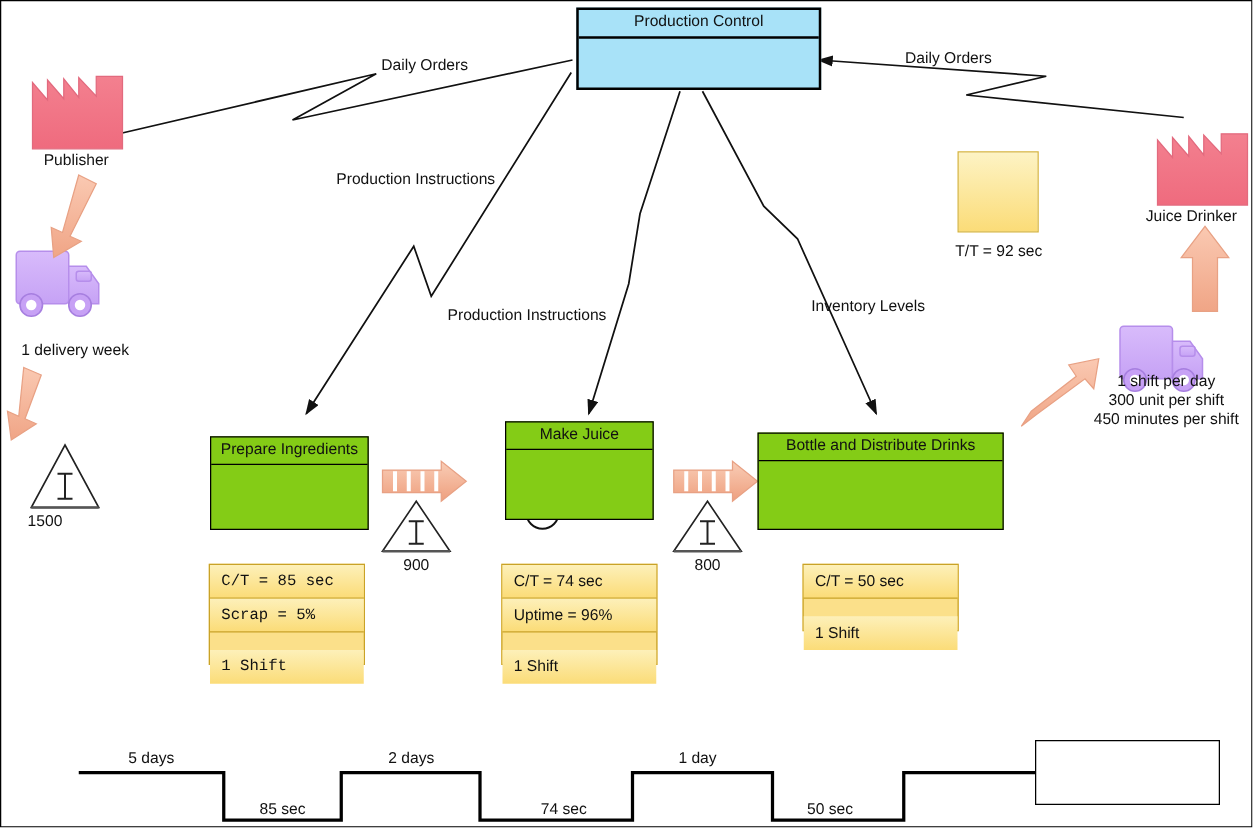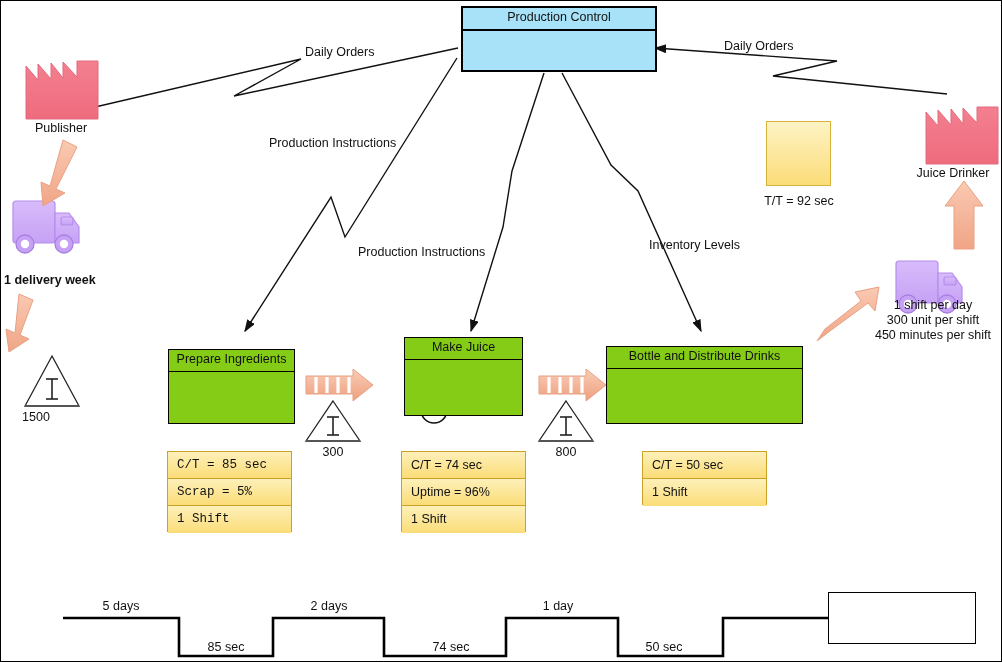--- a/index.html
+++ b/index.html
@@ -70,21 +70,21 @@
   .datarow {
     border-bottom: 1.2px solid #c9a227;
     font-size: 12.5px;
     color: #111111;
     padding: 5px 0 6px 9px;
     box-sizing: border-box;
     height: 27px;
     line-height: 16px;
     background: linear-gradient(180deg,#fdf0b9 0%,#fbdc78 100%);
   }
-  .datarow:last-child { border-bottom: none; }
+  .datarow:last-child { border-bottom: none; margin-top: 14px; }
 
   
   .lbl {
     font-size: 12.5px;
     color: #111111;
     white-space: pre;
     line-height: 15px;
   }
   .lbl-c { text-align: center; }
 
@@ -266,28 +266,28 @@
 
   <div class="abs ctrl-box" style="left:460px; top:5px; width:196px; height:66px;">
     <div class="ctrl-head">Production Control</div>
     <div class="ctrl-body"></div>
   </div>
 
   <div class="abs lbl lbl-c" style="left:10px; top:120px; width:100px;">Publisher</div>
 
   <div class="abs lbl lbl-c" style="left:905px; top:165px; width:94px;">Juice Drinker</div>
 
-  <div class="abs lbl" style="left:3px; top:272px;font-weight:bold;">1 delivery week</div>
+  <div class="abs lbl" style="left:16px; top:272px;">1 delivery week</div>
 
   <div class="abs lbl lbl-c" style="left:868px; top:297px; width:128px;">1 shift per day</div>
   <div class="abs lbl lbl-c" style="left:868px; top:312px; width:128px;">300 unit per shift</div>
   <div class="abs lbl lbl-c" style="left:868px; top:327px; width:128px;">450 minutes per shift</div>
 
   <div class="abs lbl lbl-c" style="left:8px; top:409px; width:54px;">1500</div>
-  <div class="abs lbl lbl-c" style="left:305px; top:444px; width:54px;">300</div>
+  <div class="abs lbl lbl-c" style="left:305px; top:444px; width:54px;">900</div>
   <div class="abs lbl lbl-c" style="left:538px; top:444px; width:54px;">800</div>
 
   <div class="abs tt-sq" style="left:765px; top:120px; width:65px; height:65px;"></div>
   <div class="abs lbl lbl-c" style="left:738px; top:193px; width:120px;">T/T = 92 sec</div>
 
   <div class="abs lbl" style="left:304px; top:44px;">Daily Orders</div>
   <div class="abs lbl" style="left:723px; top:38px;">Daily Orders</div>
   <div class="abs lbl" style="left:268px; top:135px;">Production Instructions</div>
   <div class="abs lbl" style="left:357px; top:244px;">Production Instructions</div>
   <div class="abs lbl" style="left:648px; top:237px;">Inventory Levels</div>

